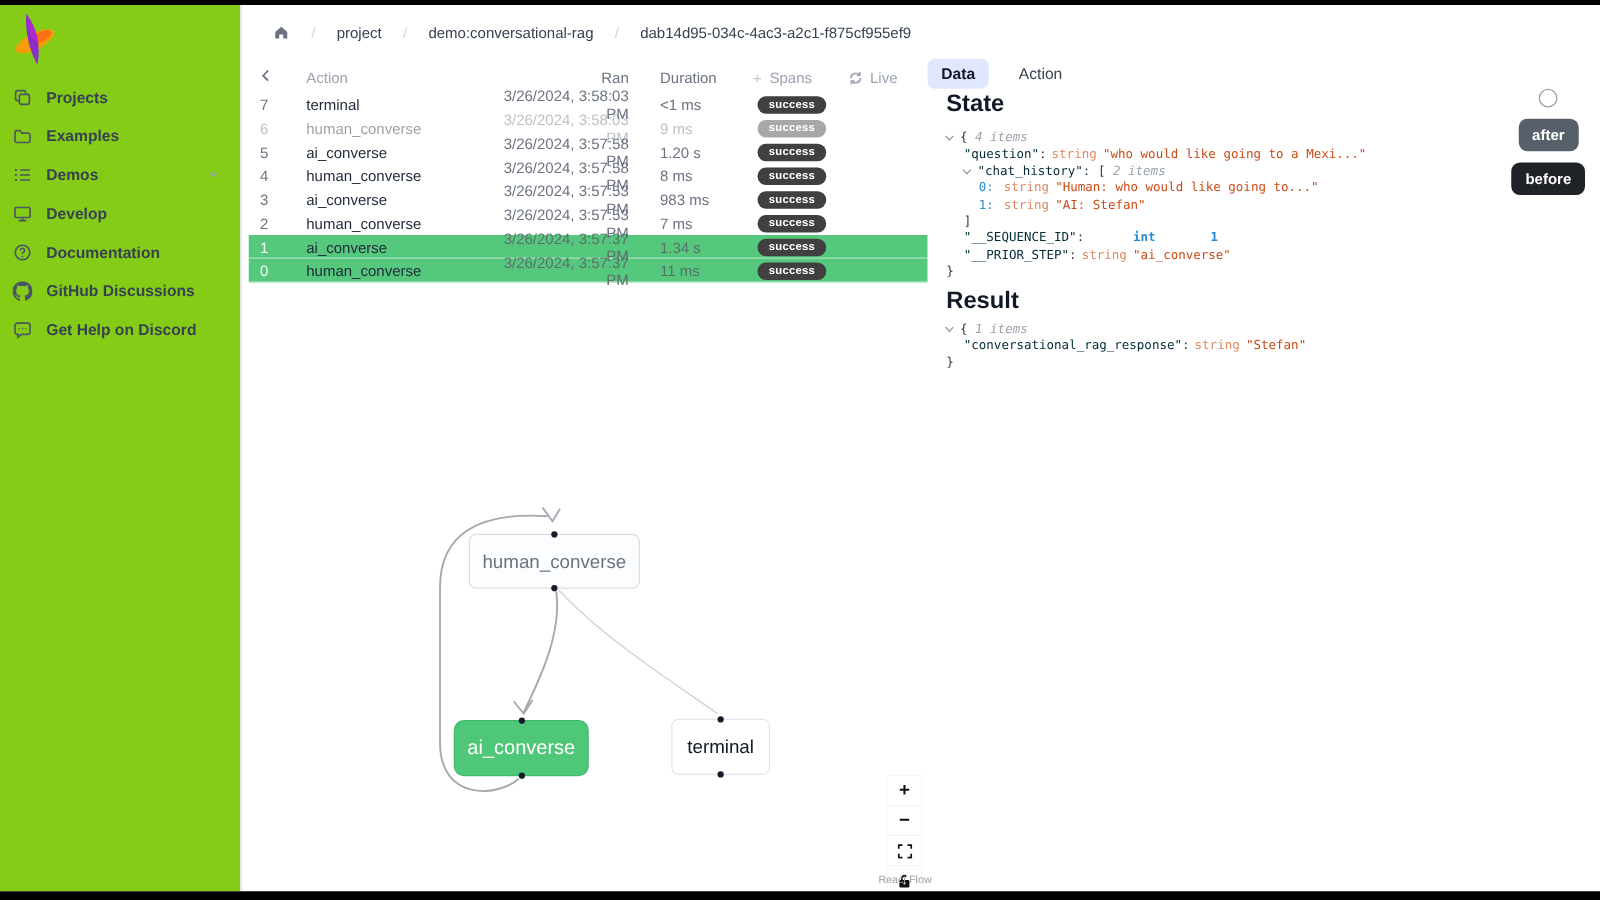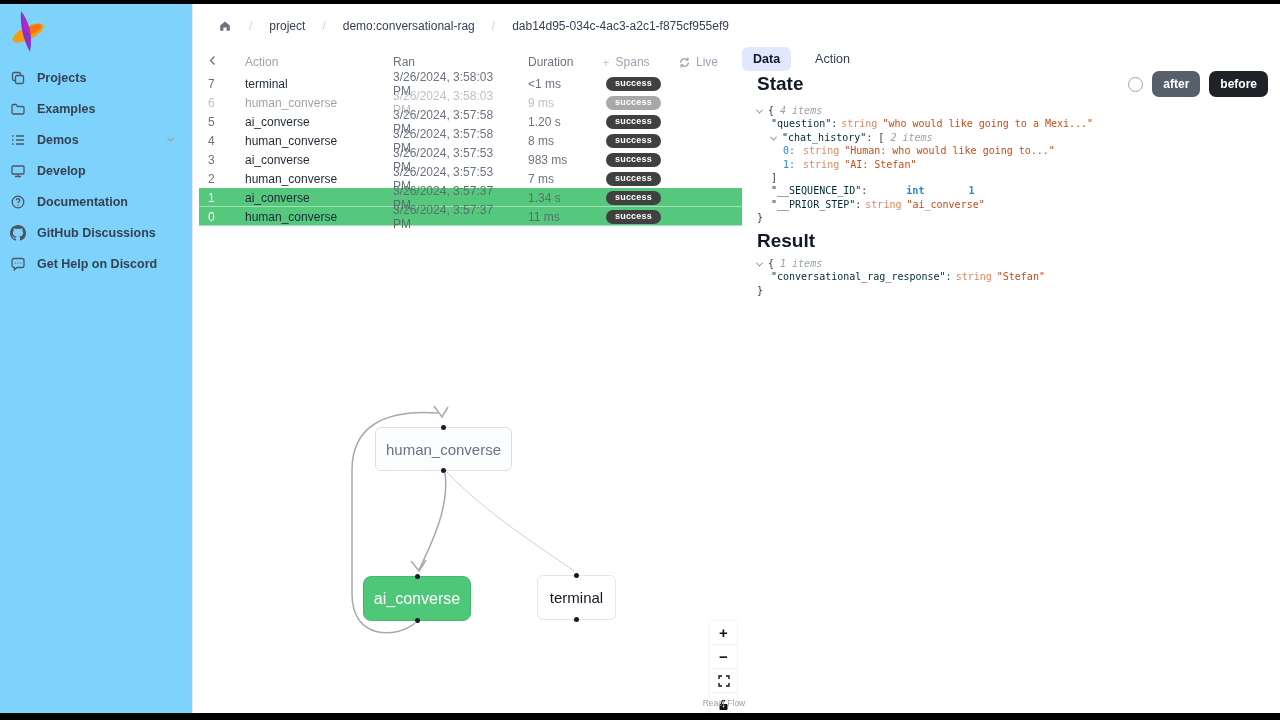--- a/index.html
+++ b/index.html
@@ -3,59 +3,59 @@
 <meta charset="utf-8">
 <style>
   * { margin:0; padding:0; box-sizing:border-box; }
   html,body { width:1280px; height:720px; }
   body { position:relative; background:#fff; font-family:"Liberation Sans", sans-serif; overflow:hidden; }
 
   .bar-top    { position:absolute; top:0; left:0; width:1280px; height:4px; background:#000; z-index:50; }
   .bar-bottom { position:absolute; bottom:0; left:0; width:1280px; height:7px; background:#000; z-index:50; }
 
   
-  .sidebar { position:absolute; left:0; top:4px; bottom:7px; width:193px; background:#7dd3fc; border-right:1px solid #e5e7eb; }
+  .sidebar { position:absolute; left:0; top:4px; bottom:7px; width:193px; background:#84cc16; border-right:1px solid #e5e7eb; }
   .logo { position:absolute; left:10px; top:5px; }
   .nav { position:absolute; top:58px; left:0; right:0; }
   .nav-item { display:flex; align-items:center; height:31px; padding:0 16px 0 10px; gap:11px; cursor:pointer; }
   .nav-item .lbl { font-size:12.5px; font-weight:600; color:#374151; white-space:nowrap; }
   .nav-item .chev { margin-left:auto; }
   .icon16 { width:16px; height:16px; flex:0 0 16px; }
 
   
   .main { position:absolute; left:194px; top:4px; right:0; bottom:7px; background:#fff; }
 
   .breadcrumb { position:absolute; left:24px; top:15px; display:flex; align-items:center; gap:17px; font-size:12px; color:#374151; }
   .crumb { cursor:pointer; }
   .crumb-sep { color:#d1d5db; }
 
   
   .tablebox { position:absolute; left:5px; top:46px; width:543px; }
   .thead { display:flex; align-items:center; height:24px; font-size:12px; color:#9ca3af; }
   .trow  { display:flex; align-items:center; height:19px; font-size:12px; }
   .c-idx { width:46px; padding-left:9px; color:#6b7280; }
   .c-act { width:148px; color:#1f2937; font-weight:500; }
-  .c-ran { width:110px; color:#6b7280; }
+  .c-ran { width:110px; text-align:right; color:#6b7280; }
   .c-dur { width:74px; margin-left:25px; color:#6b7280; }
   .c-spans { width:76px; display:flex; align-items:center; gap:6px; }
   .c-live  { flex:1; display:flex; align-items:center; gap:5px; }
   .thead .c-act { color:#9ca3af; font-weight:400; }
   .plus { color:#c7cbd1; font-size:13px; }
   .badge { display:inline-block; margin-left:4px; background:#404040; color:#fff; font-size:9px; font-weight:700; letter-spacing:.2px; padding:2px 9px 3px; border-radius:8px; line-height:1; }
   .trow.faded { opacity:.45; }
   .trow.selected { background:#56c87d; box-shadow:inset 0 -1px rgba(255,255,255,.45); }
   .trow.selected .c-idx { color:#f9fafb; }
   .trow.selected .c-ran, .trow.selected .c-dur { color:#57716a; }
 
   
   .panel { position:absolute; left:548px; top:0; right:0; bottom:0; }
   .tabs { position:absolute; left:0; top:43px; display:flex; align-items:center; gap:16px; }
   .tab { font-size:12.5px; color:#374151; padding:5px 8px; border-radius:6px; cursor:pointer; }
   .tab.active { background:#e0e7ff; color:#111827; font-weight:600; padding:5px 11px; }
-  .view-toggle { position:absolute; top:67px; right:12px; display:flex; align-items:center; gap:9px; }
+  .view-toggle { position:absolute; top:67px; right:12px; display:flex; align-items:center; gap:9px;flex-direction:column; }
   .radio { width:15px; height:15px; border:1.5px solid #9ca3af; border-radius:50%; background:#fff; cursor:pointer; }
   .pill { border:none; color:#fff; font-size:12px; font-weight:700; padding:6px 11px; border-radius:7px; cursor:pointer; font-family:inherit; }
   .pill.after  { background:#57606a; }
   .pill.before { background:#1f2328; }
 
   .sec-title { position:absolute; left:15px; font-size:19px; font-weight:800; color:#111827; }
   .t-state  { top:69px; }
   .t-result { top:226px; }
   .jsonblock { position:absolute; left:15px; font-family:"DejaVu Sans Mono", monospace; font-size:10px; line-height:13.4px; color:#3b4852; }
   .jb-state  { top:100px; }

